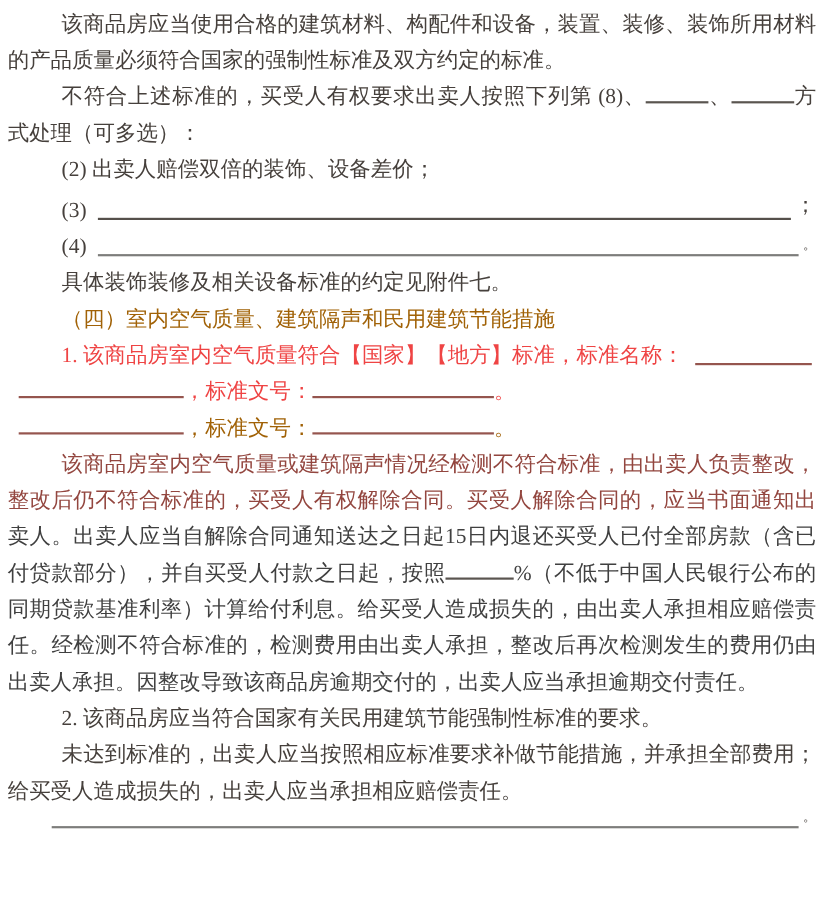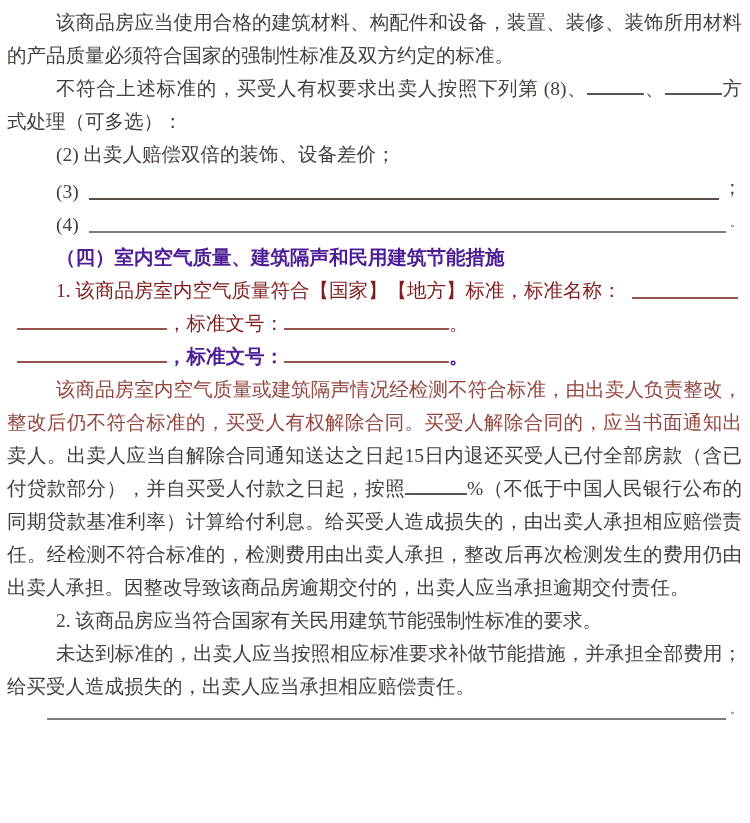--- a/index.html
+++ b/index.html
@@ -8,22 +8,22 @@
     background:#ffffff;
     padding:6px 8px 0 7px;
     font-family:"Liberation Serif","DejaVu Serif",serif;
     font-size:19.5px;line-height:33px;
     text-align:justify;
     color:#46403c;
   }
   .page p{margin:0;text-indent:49px;}
   .t-gray{color:#46403c;}
   .t-dark{color:#404040;}
-  .t-maroon{color:#7f1d1d;}
-  .t-maroon-bold{color:#4c1d95;font-weight:700;}
+  .t-maroon{color:#ef4444;}
+  .t-maroon-bold{color:#a16207;font-weight:400;}
   .t-red-bold{color:#93463f;font-weight:400;}
 
   
   .blank{display:inline-block;height:2px;border-bottom:2px solid #5a5550;vertical-align:baseline;}
   .blank.maroon{border-bottom-color:#95554e;}
   .b57{width:57px;}
   .b62{width:62px;}
   .b150{width:150px;}
   .b165{width:165px;}
 
@@ -58,20 +58,21 @@
     <span class="fill"></span>
     <span class="semi">；</span>
   </div>
 
   <div class="flexline t-gray item">
     <span class="label">(4)</span>
     <span class="fill gray2"></span>
     <span class="tiny">。</span>
   </div>
 
+  <p class="t-gray">具体装饰装修及相关设备标准的约定见附件七。</p>
 
   <p class="t-maroon-bold">（四）室内空气质量、建筑隔声和民用建筑节能措施</p>
 
   <div class="flexline t-maroon ind">
     <span class="label">1. 该商品房室内空气质量符合【国家】【地方】标准，标准名称：</span>
     <span class="fill maroon"></span>
   </div>
   <div class="t-maroon nowrapline"><span class="blank maroon b150 lead-blank"></span><span>，标准文号：</span><span class="blank maroon b165"></span><span>。</span></div>
 
   <div class="t-maroon-bold nowrapline"><span class="blank maroon b150 lead-blank"></span><span>，标准文号：</span><span class="blank maroon b165"></span><span>。</span></div>

